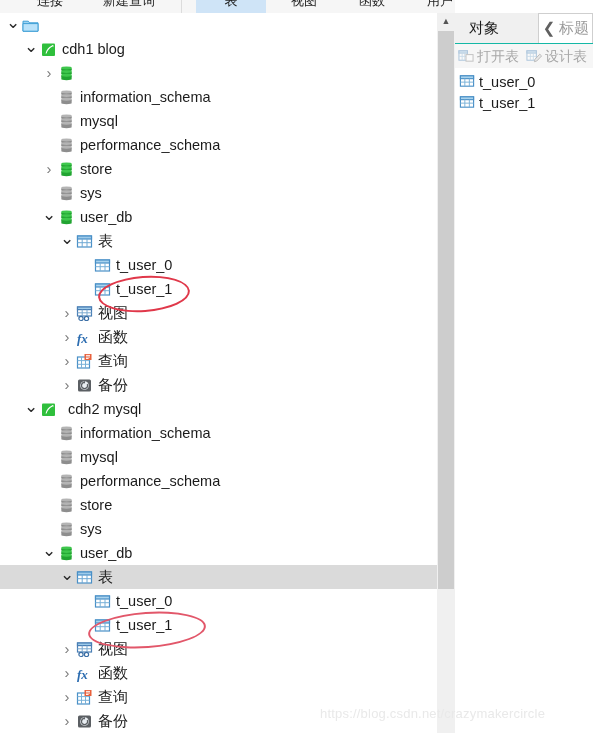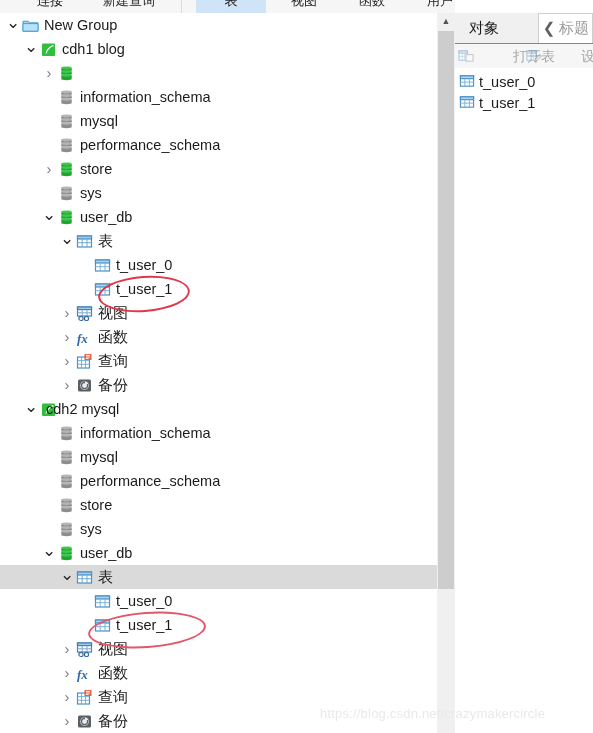--- a/index.html
+++ b/index.html
@@ -59,21 +59,21 @@
               background:#ffffff;border:1px solid #cfcfcf;border-bottom:none;box-sizing:border-box;}
   #rbackbtn{position:absolute;left:0px;top:0px;width:20px;height:28px;
             color:#606060;font-size:15px;line-height:28px;text-align:center;}
   #rtab-title-lb{position:absolute;left:20px;top:0;height:28px;line-height:28px;
                  font-size:15px;color:#9a9a9a;white-space:nowrap;overflow:hidden;}
 
   #rtoolbar{position:absolute;left:0;top:44px;width:138px;height:24px;background:#f6f6f6;}
   .rtbtn{position:absolute;top:0;height:24px;line-height:24px;white-space:nowrap;
          font-size:14px;color:#a8a8a8;}
   .rtbtn .ic{top:4px;opacity:.45;}
-  .rtbtn .t{position:absolute;top:0;height:24px;line-height:24px;margin-left:36px;}
+  .rtbtn .t{position:absolute;top:0;height:24px;line-height:24px;}
 
   #rlist{position:absolute;left:0;top:70px;width:138px;height:663px;background:#ffffff;}
   .rrow{position:absolute;left:2px;width:136px;height:22px;white-space:nowrap;}
   .rrow .lb{left:22px;font-size:14.5px;}
   .rrow .ic{left:2px;top:3px;}
 
   
   .ellipse{position:absolute;border:2px solid #e0384a;border-radius:50%;
            background:transparent;pointer-events:none;}
   .ellipse.e2{border-color:#e2576a;}
@@ -101,21 +101,20 @@
 
 <div id="treepane">
     <div class="row" style="top: 0px;">
       <div class="tw dark" style="left: 6px; font-size: 17px; line-height: 17px; top: 1px;">⌄</div>
       <div class="ic" style="left: 22px;">
         <svg width="17" height="17" viewBox="0 0 17 17">
           <path d="M1 4.2h5.3l1.3 1.6H16v8.4H1z" fill="#9fd4f3" stroke="#3f9fd6" stroke-width="1"></path>
           <path d="M1 6.6h15v7.6H1z" fill="#b9e2fa" stroke="#3f9fd6" stroke-width="1"></path>
         </svg>
       </div>
-      <div class="lb" style="left: 44px;">New Group</div>
     </div>
     <div class="row" style="top: 24px;">
       <div class="tw dark" style="left: 24px; font-size: 17px; line-height: 17px; top: 1px;">⌄</div>
       <div class="ic" style="left: 40px;">
         <svg width="17" height="17" viewBox="0 0 17 17">
           <rect x="2" y="2.5" width="13" height="12.5" rx="1" fill="#2fbf3c"></rect>
           <path d="M5.5 12.4 C6.6 8.6 8.6 6.2 12.2 4.6 L12.6 5.4 C9.4 7 7.6 9.2 6.6 12.6 Z" fill="#ffffff"></path>
           <path d="M11.6 4.1 l1.9 .2 -.3 1.9 z" fill="#ffffff"></path>
         </svg>
       </div>
@@ -300,21 +299,21 @@
     </div>
     <div class="row" style="top: 384px;">
       <div class="tw dark" style="left: 24px; font-size: 17px; line-height: 17px; top: 1px;">⌄</div>
       <div class="ic" style="left: 40px;">
         <svg width="17" height="17" viewBox="0 0 17 17">
           <rect x="2" y="2.5" width="13" height="12.5" rx="1" fill="#2fbf3c"></rect>
           <path d="M5.5 12.4 C6.6 8.6 8.6 6.2 12.2 4.6 L12.6 5.4 C9.4 7 7.6 9.2 6.6 12.6 Z" fill="#ffffff"></path>
           <path d="M11.6 4.1 l1.9 .2 -.3 1.9 z" fill="#ffffff"></path>
         </svg>
       </div>
-      <div class="lb" style="left: 46px;">cdh2 mysql</div>
+      <div class="lb" style="left: 68px;">cdh2 mysql</div>
     </div>
     <div class="row" style="top: 408px;">
       <div class="ic" style="left: 58px;">
         <svg width="17" height="17" viewBox="0 0 17 17">
           <rect x="3.2" y="3" width="10.6" height="2.9" rx="1.2" fill="#8e8e8e"></rect>
           <ellipse cx="8.5" cy="3" rx="5.3" ry="1.45" fill="#b4b4b4"></ellipse>
           <rect x="3.2" y="6.6" width="10.6" height="2.9" rx="1.2" fill="#8e8e8e"></rect>
           <ellipse cx="8.5" cy="6.6" rx="5.3" ry="1.45" fill="#b4b4b4"></ellipse>
           <rect x="3.2" y="10.2" width="10.6" height="2.9" rx="1.2" fill="#8e8e8e"></rect>
           <ellipse cx="8.5" cy="10.2" rx="5.3" ry="1.45" fill="#b4b4b4"></ellipse>

